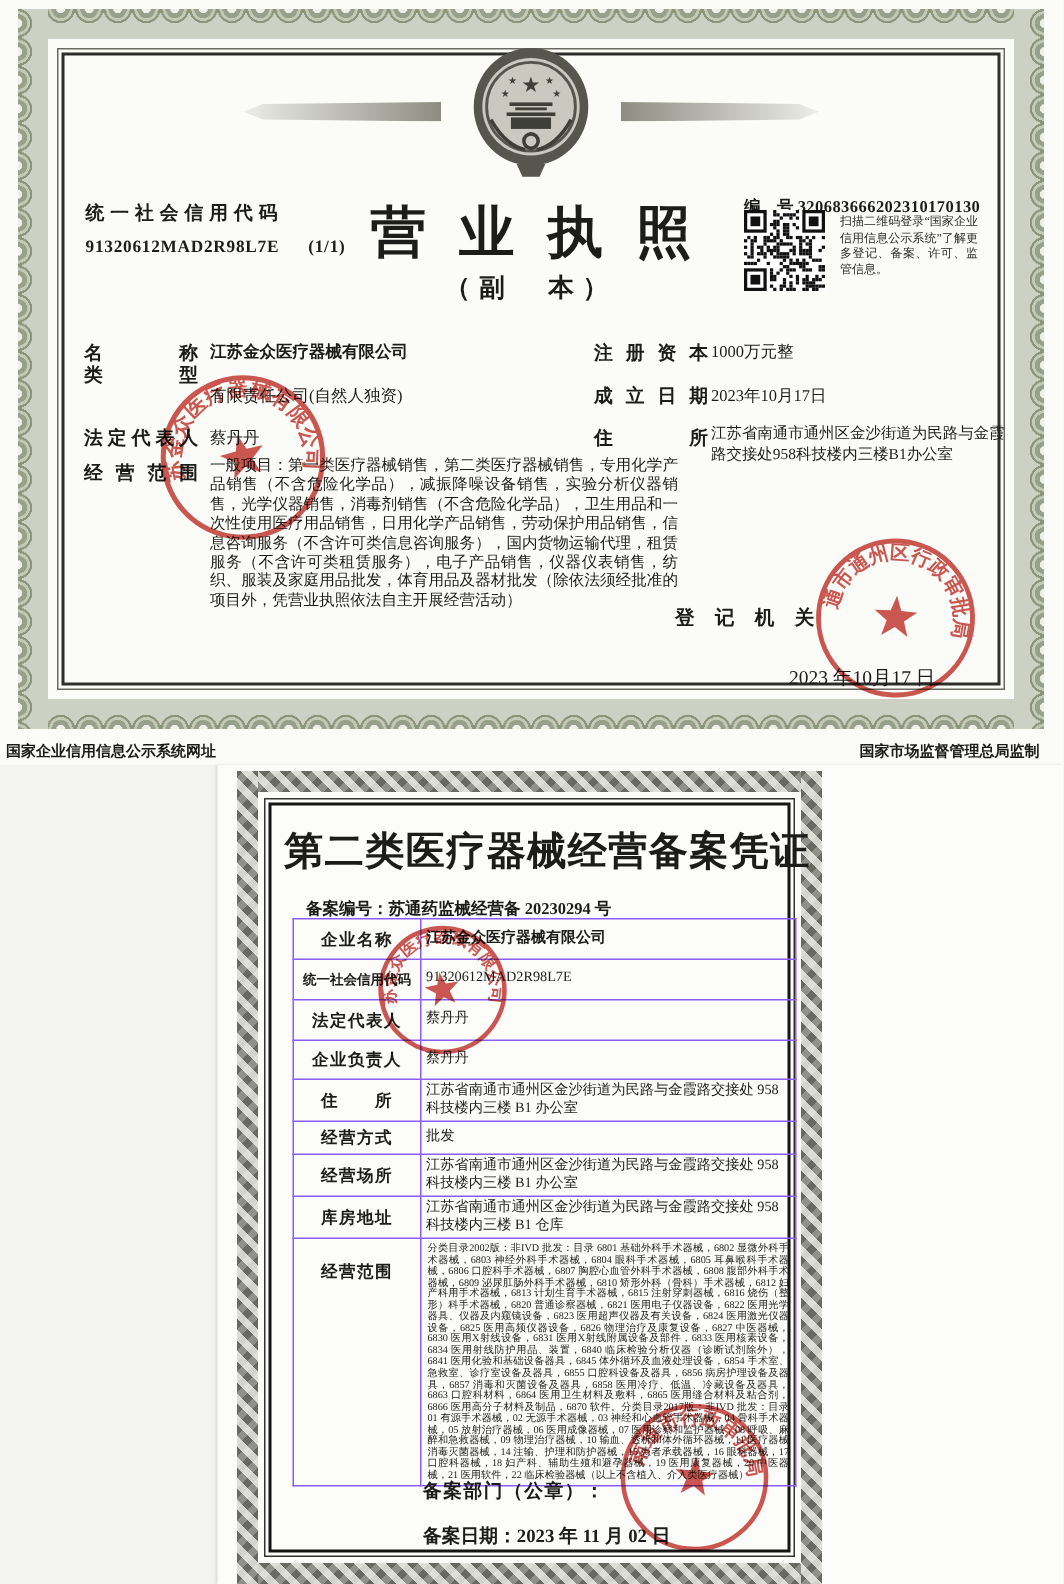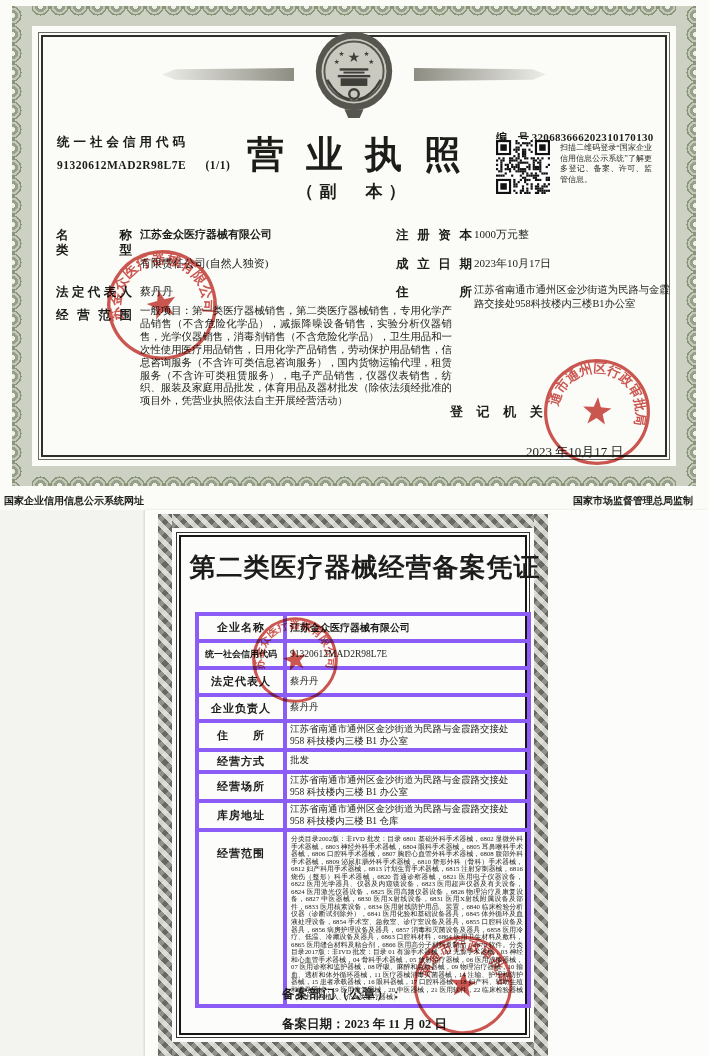--- a/index.html
+++ b/index.html
@@ -53,21 +53,21 @@
   .dband.h{height:14px;left:0;right:0;}
   .dband.top{top:0;} .dband.bottom{bottom:0;}
   .dband.v{width:14px;top:0;bottom:0;}
   .dband.left{left:0;} .dband.right{right:0;}
   .frame2{position:absolute;inset:18px;border:1px solid #333;}
   .frame2::after{content:"";position:absolute;inset:2px;border:2px solid #151515;}
 
   .cert-title{left:0;right:0;top:36px;text-align:center;font-size:26px;font-weight:bold;letter-spacing:1px;padding-left:24px;}
   .record-no{left:46px;top:84px;font-size:11px;font-weight:bold;}
   .cert-table{position:absolute;left:37px;top:98px;width:336px;border-collapse:collapse;table-layout:fixed;}
-  .cert-table td{border:4px solid #8b5cf6;vertical-align:middle;padding:1px 3px;margin-top:40px;}
+  .cert-table td{border:1px solid #8b5cf6;vertical-align:middle;padding:1px 3px;margin-top:40px;}
   .cert-table td.lbl{width:78px;text-align:center;font-weight:bold;font-size:11px;letter-spacing:1px;}
   .cert-table td.lbl.small{font-size:9px;letter-spacing:0;}
   .cert-table td.val{font-size:9.5px;line-height:11.5px;}
   .cert-table tr.rname td.val{font-size:10px;font-weight:bold;}
   .cert-table tr.rscope td.val{font-size:6.8px;line-height:7.55px;text-align:justify;padding:3px 4px;vertical-align:top;}
   .cert-table tr.rscope td.lbl{vertical-align:top;padding-top:14px;}
   .filing-dept{left:124px;top:472px;font-size:12.5px;font-weight:bold;letter-spacing:1px;}
   .filing-date{left:124px;top:502px;font-size:12.5px;font-weight:bold;}
 
   
@@ -379,20 +379,23 @@
 
   <div class="paper2">
     <div class="doc2">
       <div class="dband h top"></div>
       <div class="dband h bottom"></div>
       <div class="dband v left"></div>
       <div class="dband v right"></div>
       <div class="frame2"></div>
 
       <div class="abs cert-title">第二类医疗器械经营备案凭证</div>
+      <div class="abs record-no">
+        <span>备案编号：</span><span>苏通药监械经营备 20230294 号</span>
+      </div>
 
       <table class="cert-table">
         <tbody>
             <tr class="rname" style="height:27px;">
           <td class="lbl">企业名称</td>
           <td class="val">江苏金众医疗器械有限公司</td>
         </tr>
         <tr style="height:27px;">
           <td class="lbl small">统一社会信用代码</td>
           <td class="val">91320612MAD2R98L7E</td>

